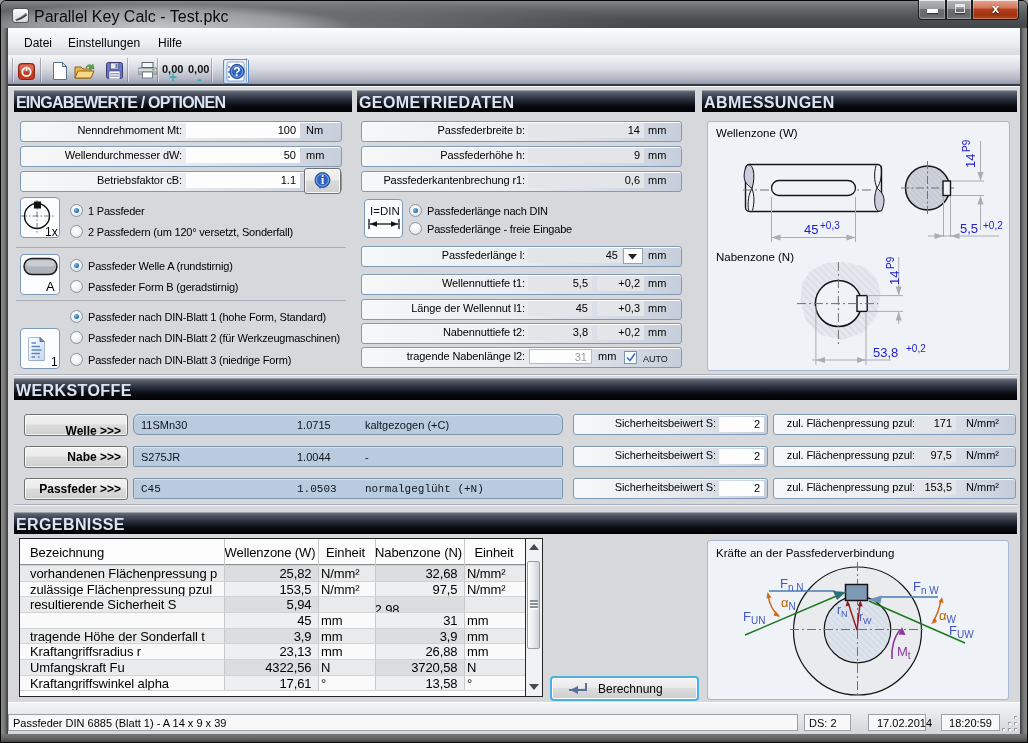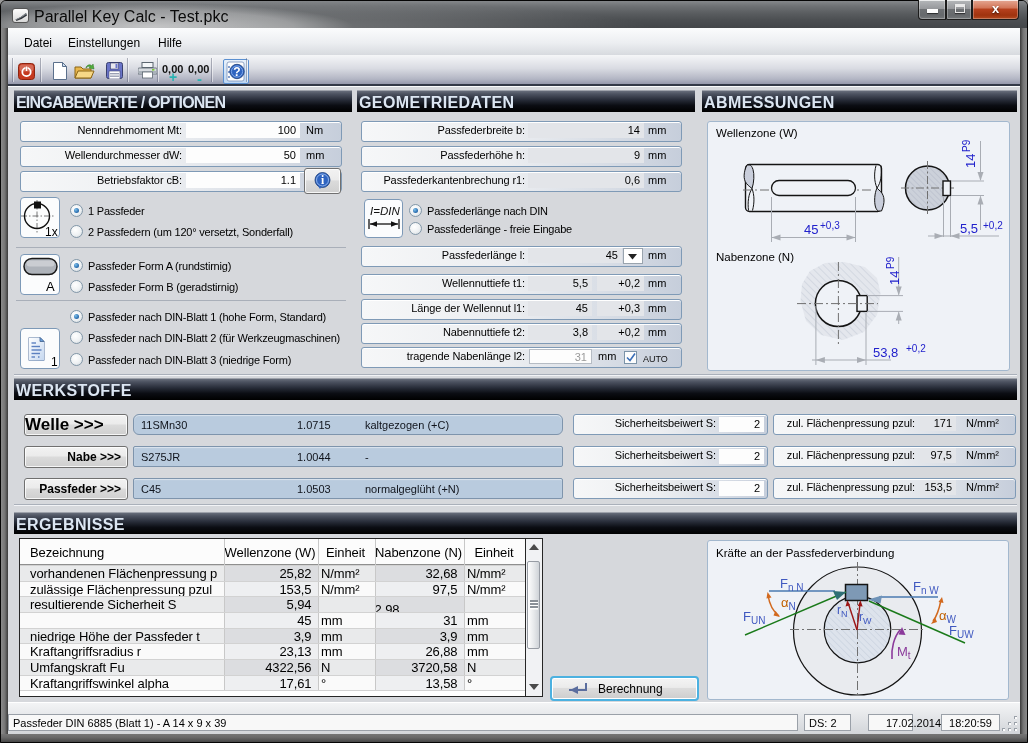--- a/index.html
+++ b/index.html
@@ -217,21 +217,21 @@
 <div class="rlbl" style="left:88px;top:225px;">2 Passfedern (um 120° versetzt, Sonderfall)</div>
 <div class="isep" style="left:16px;top:247px;width:330px;"></div>
 
 <div class="iconbox" style="left:20px;top:254px;"></div>
 <svg class="abs" style="left:20px;top:254px;" width="40" height="41" viewBox="0 0 40 41">
  <rect x="4" y="4.5" width="33" height="16" rx="8" fill="#aeb3ba" stroke="#1a1a1a" stroke-width="1.5"></rect>
  <rect x="6.5" y="6.5" width="28" height="6" rx="3" fill="rgba(255,255,255,.35)"></rect>
 </svg>
 <div class="abs" style="left:46px;top:279px;font-size:13px;">A</div>
 <div class="radio sel" style="left:70px;top:259px;"></div>
-<div class="rlbl" style="left:88px;top:259px;">Passfeder Form A (rundstirnig)</div>
+<div class="rlbl" style="left:88px;top:259px;">Passfeder Welle A (rundstirnig)</div>
 <div class="radio" style="left:70px;top:280px;"></div>
 <div class="rlbl" style="left:88px;top:280px;">Passfeder Form B (geradstirnig)</div>
 <div class="isep" style="left:16px;top:300px;width:330px;"></div>
 
 <div class="radio sel" style="left:70px;top:310px;"></div>
 <div class="rlbl" style="left:88px;top:310px;">Passfeder nach DIN-Blatt 1 (hohe Form, Standard)</div>
 <div class="radio" style="left:70px;top:331px;"></div>
 <div class="rlbl" style="left:88px;top:331px;">Passfeder nach DIN-Blatt 2 (für Werkzeugmaschinen)</div>
 <div class="radio" style="left:70px;top:353px;"></div>
 <div class="rlbl" style="left:88px;top:353px;">Passfeder nach DIN-Blatt 3 (niedrige Form)</div>
@@ -263,21 +263,21 @@
 <div class="runit" style="left:648px;top:124px;">mm</div>
 <div class="rowbar" style="left:361px;top:146px;width:321px;"></div>
 <div class="rlabel" style="left:361px;top:149px;width:164px;">Passfederhöhe h:</div>
 <div class="gfield" style="left:528px;top:148px;width:116px;">9</div>
 <div class="runit" style="left:648px;top:149px;">mm</div>
 <div class="rowbar" style="left:361px;top:171px;width:321px;"></div>
 <div class="rlabel" style="left:361px;top:174px;width:164px;">Passfederkantenbrechung r1:</div>
 <div class="gfield" style="left:528px;top:173px;width:116px;">0,6</div>
 <div class="runit" style="left:648px;top:174px;">mm</div>
 <div class="iconbox" style="left:364px;top:199px;width:39px;height:39px;"></div>
-<div class="abs" style="left:370px;top:205px;font-size:11.5px;color:#111;font-style:italic;">I=DIN</div>
+<div class="abs" style="left:370px;top:205px;font-size:11.5px;color:#111;">I=DIN</div>
 <svg class="abs" style="left:368px;top:219px;" width="32" height="12" viewBox="0 0 32 12">
  <g stroke="#111" stroke-width="1.3">
       <line x1="1" y1="0" x2="1" y2="10"></line>
       <line x1="31" y1="0" x2="31" y2="10"></line>
       <line x1="2" y1="5" x2="30" y2="5"></line>
     </g>
  <path d="M2 5 l7 -2.8 v5.6 z" fill="#111"></path>
     <path d="M30 5 l-7 -2.8 v5.6 z" fill="#111"></path>
 </svg>
 <div class="radio sel" style="left:409px;top:204px;"></div>
@@ -400,34 +400,34 @@
       <path d="M191.7 190.4 l-3 9 h6 z" fill="#a9adb4"></path>
  <g transform="translate(192,164) rotate(-90)">
         <text x="0" y="0" font-size="13" fill="#2121cc">14</text>
         <text x="16" y="-5" font-size="10" fill="#2121cc">P9</text>
       </g>
  <text x="166" y="236" font-size="13" fill="#2121cc">53,8</text>
       <text x="199" y="231" font-size="10" fill="#2121cc">+0,2</text>
 </g>
 </svg>
 
-<div class="wbtn" style="left:24px;top:414px;width:104px;height:22px;font-weight:bold;font-size:17px;padding-top:0;text-align:left;padding-right:6px;">Welle &gt;&gt;&gt;</div>
+<div class="wbtn" style="left:24px;top:414px;width:104px;height:22px;font-weight:bold;font-size:12px;padding-top:9px;text-align:right;padding-right:6px;">Welle &gt;&gt;&gt;</div>
 <div class="mat" style="left:133px;top:414px;width:430px;border-radius:6px;">
     <span style="left:7px;">11SMn30</span>
     <span style="left:163px;">1.0715</span>
     <span style="left:231px;">kaltgezogen (+C)</span>
   </div>
 <div class="wbtn" style="left:24px;top:446px;width:104px;height:22px;font-weight:bold;font-size:12px;padding-top:3px;text-align:right;padding-right:6px;">Nabe &gt;&gt;&gt;</div>
 <div class="mat" style="left:133px;top:446px;width:430px;">
     <span style="left:7px;">S275JR</span>
     <span style="left:163px;">1.0044</span>
     <span style="left:231px;">-</span>
   </div>
 <div class="wbtn" style="left:24px;top:478px;width:104px;height:22px;font-weight:bold;font-size:12px;padding-top:3px;text-align:right;padding-right:6px;">Passfeder &gt;&gt;&gt;</div>
-<div class="mat" style="left:133px;top:478px;width:430px;">
+<div class="mat" style="left:133px;top:478px;width:430px;font-family:Liberation Mono, monospace;">
     <span style="left:7px;">C45</span>
     <span style="left:163px;">1.0503</span>
     <span style="left:231px;">normalgeglüht (+N)</span>
   </div>
 <div class="rowbar" style="left:573px;top:414px;width:195px;"></div>
 <div class="rlabel" style="left:573px;top:417px;width:143px;">Sicherheitsbeiwert S:</div>
 <div class="rfield" style="left:719px;top:417px;width:45px;">2</div>
 <div class="rowbar" style="left:573px;top:446px;width:195px;"></div>
 <div class="rlabel" style="left:573px;top:449px;width:143px;">Sicherheitsbeiwert S:</div>
 <div class="rfield" style="left:719px;top:449px;width:45px;">2</div>
@@ -480,21 +480,21 @@
 <div class="abs" style="left:203.5px;top:73.0px;width:94px;height:15.65px;background:#eeeff1;"></div>
 <div class="abs" style="left:354.5px;top:73.0px;width:89px;height:15.65px;background:#eeeff1;"></div>
 <div class="tcell" style="left:10px;top:74.0px;width:192px;margin-top:15px;">tragende Länge der Passfeder lt</div>
 <div class="tcell" style="left:203.5px;top:74.0px;width:88px;text-align:right;">45</div>
 <div class="tcell" style="left:301px;top:74.0px;">mm</div>
 <div class="tcell" style="left:354.5px;top:74.0px;width:83px;text-align:right;">31</div>
 <div class="tcell" style="left:447px;top:74.0px;">mm</div>
 <div class="abs" style="left:0;top:88.6px;width:505px;height:15.65px;background:#e9eaeb;"></div>
 <div class="abs" style="left:203.5px;top:88.6px;width:94px;height:15.65px;background:#dcdde0;"></div>
 <div class="abs" style="left:354.5px;top:88.6px;width:89px;height:15.65px;background:#dcdde0;"></div>
-<div class="tcell" style="left:10px;top:89.6px;width:192px;">niedrige Höhe der Passfeder t</div>
+<div class="tcell" style="left:10px;top:89.6px;width:192px;">tragende Höhe der Sonderfall t</div>
 <div class="tcell" style="left:203.5px;top:89.6px;width:88px;text-align:right;">3,9</div>
 <div class="tcell" style="left:301px;top:89.6px;">mm</div>
 <div class="tcell" style="left:354.5px;top:89.6px;width:83px;text-align:right;">3,9</div>
 <div class="tcell" style="left:447px;top:89.6px;">mm</div>
 <div class="abs" style="left:0;top:104.3px;width:505px;height:15.65px;background:#fafafa;"></div>
 <div class="abs" style="left:203.5px;top:104.3px;width:94px;height:15.65px;background:#eeeff1;"></div>
 <div class="abs" style="left:354.5px;top:104.3px;width:89px;height:15.65px;background:#eeeff1;"></div>
 <div class="tcell" style="left:10px;top:105.3px;width:192px;">Kraftangriffsradius r</div>
 <div class="tcell" style="left:203.5px;top:105.3px;width:88px;text-align:right;">23,13</div>
 <div class="tcell" style="left:301px;top:105.3px;">mm</div>
@@ -588,21 +588,21 @@
 <text x="152" y="81" font-size="12">r<tspan font-size="9" dy="2.5">W</tspan></text>
 <text x="74" y="67" fill="#c06000">α<tspan font-size="10" dy="2.5" fill="#4059c0">N</tspan></text>
 <text x="232" y="80" fill="#c06000">α<tspan font-size="10" dy="2.5" fill="#4059c0">W</tspan></text>
 <text x="190" y="116" fill="#8b3a9b">M<tspan font-size="10" dy="3">t</tspan></text>
 </g>
 </svg>
 
 <div id="statusbar"></div>
 <div class="sfield" style="left:8px;width:790px;">Passfeder DIN 6885 (Blatt 1) - A 14 x 9 x 39</div>
 <div class="sfield" style="left:804px;width:47px;">DS: 2</div>
-<div class="sfield" style="left:868px;width:45px;text-align:center;padding-left:17px;">17.02.2014</div>
+<div class="sfield" style="left:868px;width:58px;text-align:center;padding-left:8px;">17.02.2014</div>
 <div class="sfield" style="left:941px;width:59px;text-align:center;padding-left:0;">18:20:59</div>
 <svg class="abs" style="left:1002px;top:716px;" width="16" height="16">
  <g fill="#9aa0a8">
       <rect x="12" y="0" width="3" height="3"></rect>
       <rect x="12" y="6" width="3" height="3"></rect>
       <rect x="12" y="12" width="3" height="3"></rect>
       <rect x="6" y="6" width="3" height="3"></rect>
       <rect x="6" y="12" width="3" height="3"></rect>
       <rect x="0" y="12" width="3" height="3"></rect>
     </g>

